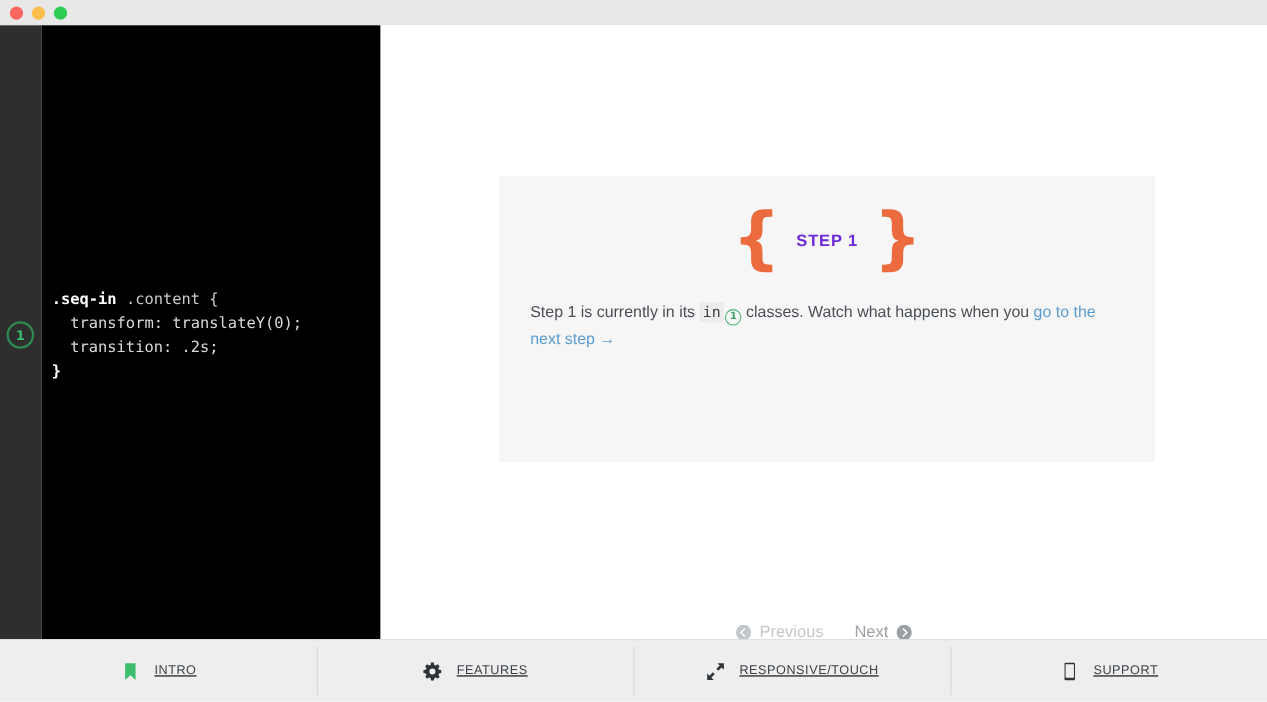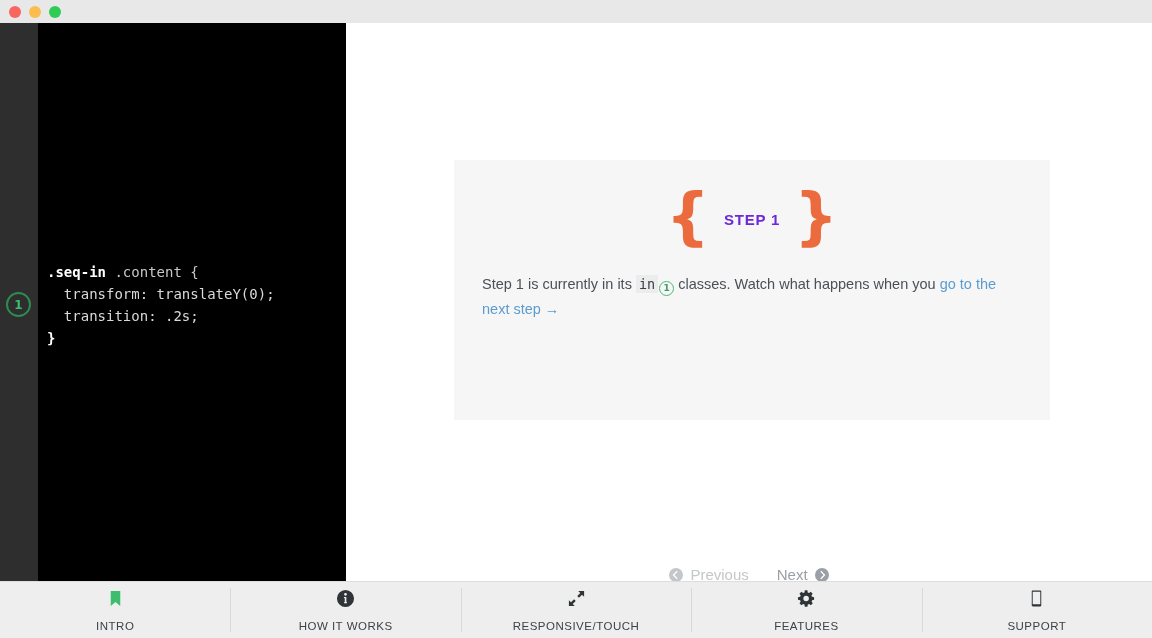--- a/index.html
+++ b/index.html
@@ -207,26 +207,27 @@
     left: 0; bottom: 0;
     width: 1152px;
     height: 57px;
     background: #eeeeee;
     display: flex;
     border-top: 1px solid #dddddd;
   }
   .navitem {
     flex: 1 1 0;
     display: flex;
-    flex-direction: column;
+    flex-direction: row;
     align-items: center;
     justify-content: center;
     gap: 12px;
     position: relative;
     cursor: pointer;
+    text-decoration: underline;
   }
   .navitem + .navitem::before {
     content: "";
     position: absolute;
     left: 0; top: 6px; bottom: 6px;
     width: 1px;
     background: #d8d8d8;
   }
   .navicon { width: 19px; height: 19px; display: block; fill: #2f3438; }
   .navitem.active .navicon { fill: #3dbd6e; }
@@ -291,44 +292,38 @@
 
   <nav class="bottomnav">
 
     <div class="navitem active">
       <svg class="navicon" viewBox="0 0 20 20">
         <path d="M5 2h10v16l-5-4.4L5 18z"></path>
       </svg>
       <span class="navlabel">INTRO</span>
     </div>
 
+
+
     <div class="navitem">
       <svg class="navicon" viewBox="0 0 20 20">
-        <path d="M10 1a9 9 0 100 18 9 9 0 000-18zm0 3.1a1.5 1.5 0 110 3 1.5 1.5 0 010-3zM11.6 15H8.4v-1c.5 0 .8-.1.8-.7V10c0-.5-.3-.6-.8-.6v-1h2.5v5c0 .6.3.6.7.7v.9z"></path>
+        <path d="M18 11.4V8.6l-2.2-.35a6 6 0 00-.6-1.45l1.3-1.8-2-2-1.8 1.3a6 6 0 00-1.45-.6L11 1.4H8.2l-.35 2.3a6 6 0 00-1.45.6l-1.8-1.3-2 2 1.3 1.8a6 6 0 00-.6 1.45L1 8.6v2.8l2.3.35a6 6 0 00.6 1.45l-1.3 1.8 2 2 1.8-1.3a6 6 0 001.45.6l.35 2.3H11l.35-2.3a6 6 0 001.45-.6l1.8 1.3 2-2-1.3-1.8a6 6 0 00.6-1.45zM9.6 12.9a2.9 2.9 0 110-5.8 2.9 2.9 0 010 5.8z"></path>
       </svg>
-      <span class="navlabel">HOW IT WORKS</span>
-    </div>
-
+      <span class="navlabel">FEATURES</span>
+    </div>
 
     <div class="navitem">
       <svg class="navicon" viewBox="0 0 20 20">
         <path d="M18 2l-6.2.02 2.2 2.2-3.2 3.2 1.8 1.8 3.2-3.2 2.2 2.2zM2 18l6.2-.02-2.2-2.2 3.2-3.2-1.8-1.8-3.2 3.2L2 11.8z"></path>
       </svg>
       <span class="navlabel">RESPONSIVE/TOUCH</span>
     </div>
 
     <div class="navitem">
       <svg class="navicon" viewBox="0 0 20 20">
-        <path d="M18 11.4V8.6l-2.2-.35a6 6 0 00-.6-1.45l1.3-1.8-2-2-1.8 1.3a6 6 0 00-1.45-.6L11 1.4H8.2l-.35 2.3a6 6 0 00-1.45.6l-1.8-1.3-2 2 1.3 1.8a6 6 0 00-.6 1.45L1 8.6v2.8l2.3.35a6 6 0 00.6 1.45l-1.3 1.8 2 2 1.8-1.3a6 6 0 001.45.6l.35 2.3H11l.35-2.3a6 6 0 001.45-.6l1.8 1.3 2-2-1.3-1.8a6 6 0 00.6-1.45zM9.6 12.9a2.9 2.9 0 110-5.8 2.9 2.9 0 010 5.8z"></path>
-      </svg>
-      <span class="navlabel">FEATURES</span>
-    </div>
-
-    <div class="navitem">
-      <svg class="navicon" viewBox="0 0 20 20">
         <path d="M6 1.6h8c.6 0 1 .45 1 1v14.8c0 .55-.4 1-1 1H6c-.6 0-1-.45-1-1V2.6c0-.55.4-1 1-1zm0 1.3v13.1h8V2.9H6z"></path>
       </svg>
       <span class="navlabel">SUPPORT</span>
     </div>
 
 
   </nav>
 
 </div>
 

